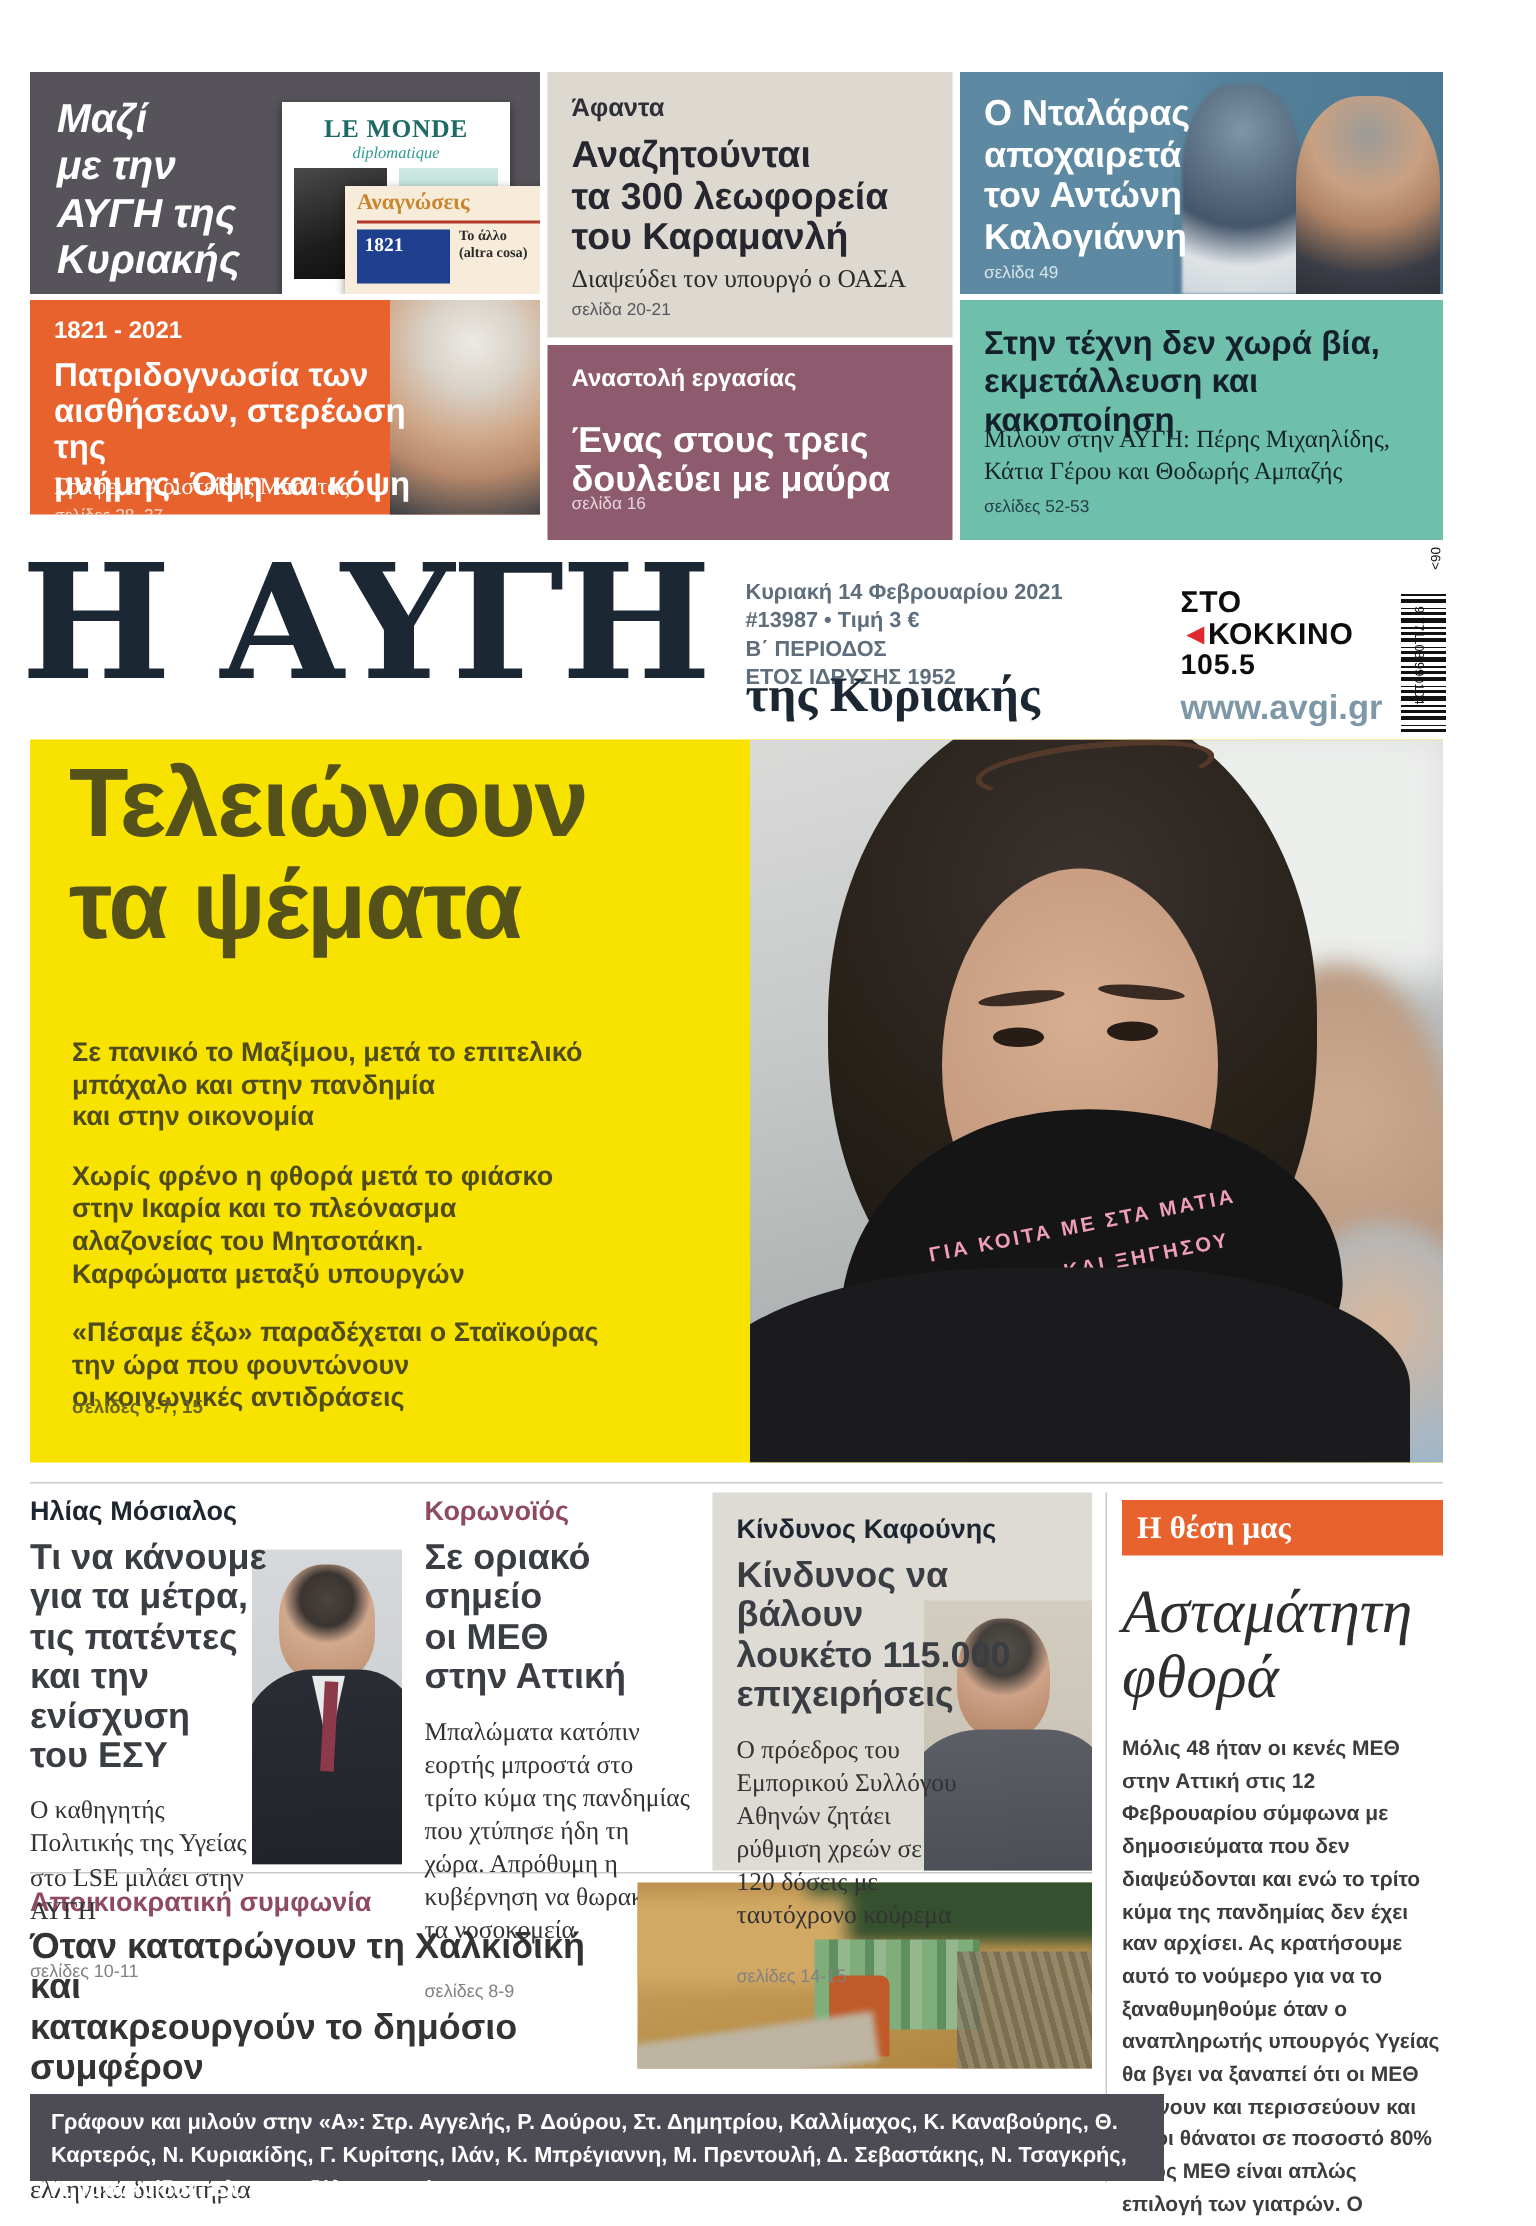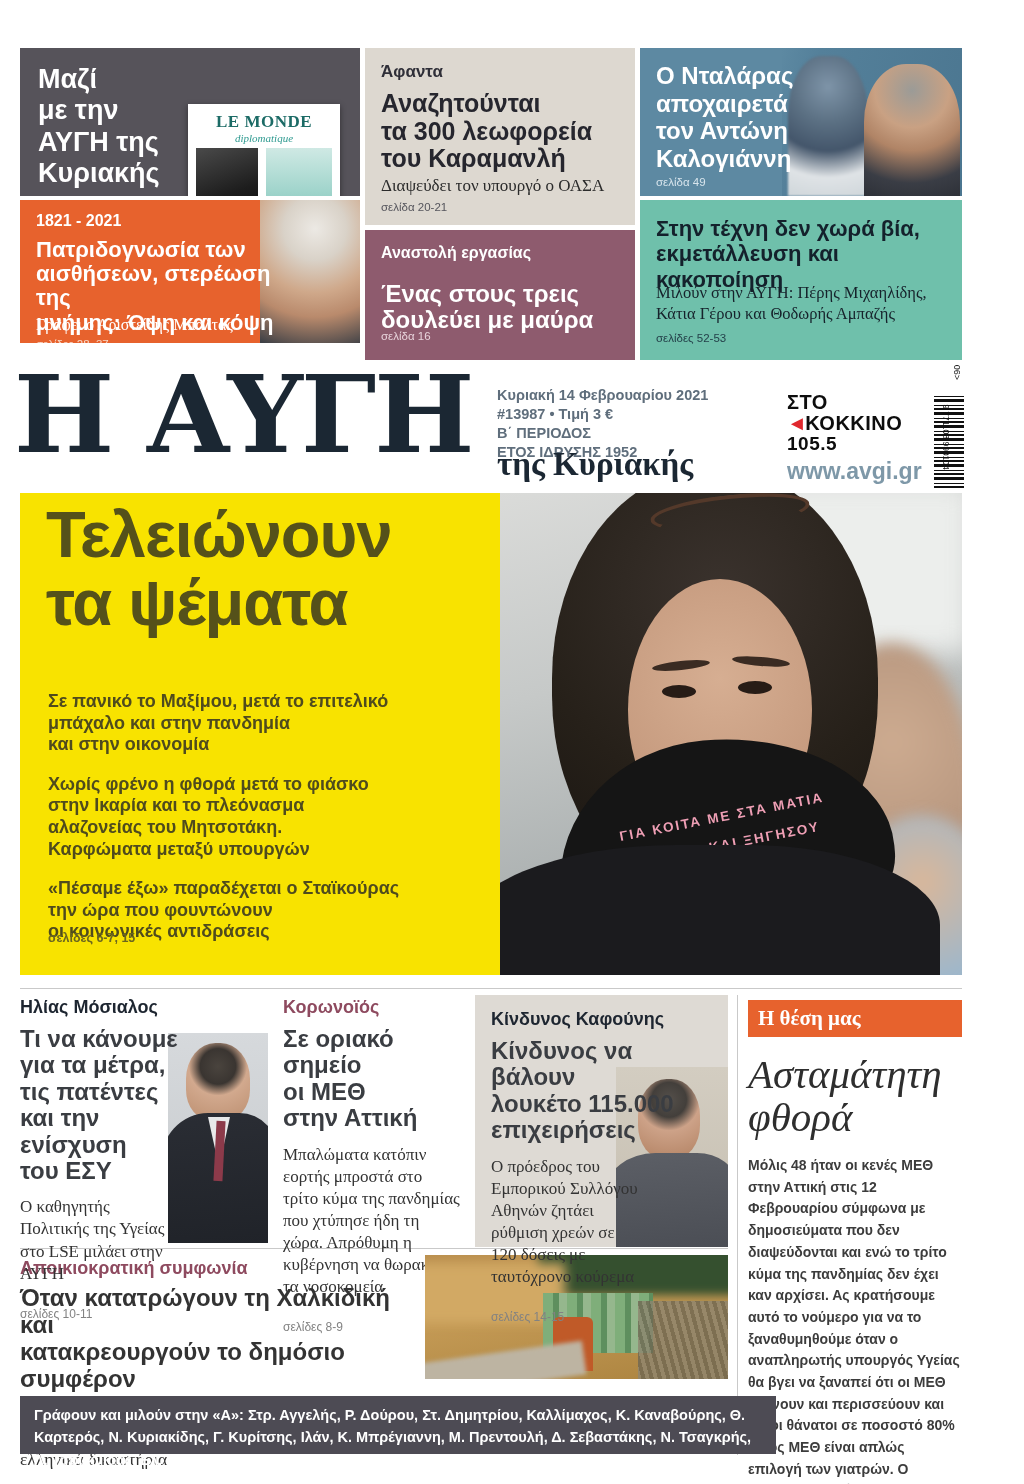--- a/index.html
+++ b/index.html
@@ -5,22 +5,22 @@
   * { margin:0; padding:0; box-sizing:border-box; }
   html,body { width:1024px; height:1484px; background:#ffffff;
     font-family:"Liberation Sans","DejaVu Sans",sans-serif; }
   .page { position:relative; width:1024px; height:1484px; overflow:hidden; background:#fff; }
   .abs { position:absolute; }
   .pre { white-space:pre-line; }
   .serif { font-family:"Liberation Serif","DejaVu Serif",serif; }
 
   
   .promo-box { left:20px; top:48px; width:340px; height:148px; background:#56535a; overflow:hidden; }
-  .promo-title { position:absolute; left:18px; top:16px; color:#fff; font-size:27px; font-weight:800; line-height:1.16; }
-  .cover { position:absolute; background:#fff; box-shadow:0 2px 6px rgba(0,0,0,.45);margin-top:36px; }
+  .promo-title { position:absolute; left:18px; top:16px; color:#fff; font-size:27px; font-weight:800; line-height:1.16;font-style:italic; }
+  .cover { position:absolute; background:#fff; box-shadow:0 2px 6px rgba(0,0,0,.45); }
   .cover-lemonde { left:168px; top:20px; width:152px; height:128px; }
   .lm-title { color:#1c6b66; font-family:"Liberation Serif","DejaVu Serif",serif; font-weight:700; font-size:17px; text-align:center; padding-top:8px; letter-spacing:.5px;}
   .lm-sub { color:#2e9a90; font-family:"Liberation Serif","DejaVu Serif",serif; font-style:italic; font-size:11px; text-align:center; }
   .lm-art { position:absolute; left:8px; top:44px; width:62px; height:74px;
     background:linear-gradient(160deg,#4a4a4a,#1d1d1d 60%,#0d0d0d); }
   .lm-art2 { position:absolute; right:8px; top:44px; width:66px; height:74px;
     background:linear-gradient(180deg,#cfe9e4,#9fd4cb 60%,#7fc3b8); }
   .cover-anagnoseis { left:210px; top:76px; width:138px; height:72px; background:#f6ecd9; }
   .an-title { color:#c8862f; font-family:"Liberation Serif","DejaVu Serif",serif; font-weight:700; font-size:15px; padding:3px 0 0 8px; }
   .an-rule { position:absolute; left:8px; top:23px; width:122px; height:2px; background:#b33a2a; }
@@ -182,20 +182,27 @@
     <div class="promo-title pre">Μαζί
 με την
 ΑΥΓΗ της
 Κυριακής</div>
     <div class="cover cover-lemonde">
       <div class="lm-title">LE MONDE</div>
       <div class="lm-sub">diplomatique</div>
       <div class="lm-art"></div>
       <div class="lm-art2"></div>
     </div>
+    <div class="cover cover-anagnoseis">
+      <div class="an-title">Αναγνώσεις</div>
+      <div class="an-rule"></div>
+      <div class="an-1821">1821</div>
+      <div class="an-right pre">Το άλλο
+(altra cosa)</div>
+    </div>
   </section>
 
   <section class="abs heritage-box">
     <div class="heritage-photo"></div>
     <div class="hz-kicker">1821 - 2021</div>
     <div class="hz-headline pre">Πατριδογνωσία των
 αισθήσεων, στερέωση της
 μνήμης: Όψη και κόψη</div>
     <div class="hz-byline">Γράφει ο Αριστείδης Μπαλτάς</div>
     <div class="hz-pages">σελίδες 28, 37</div>

